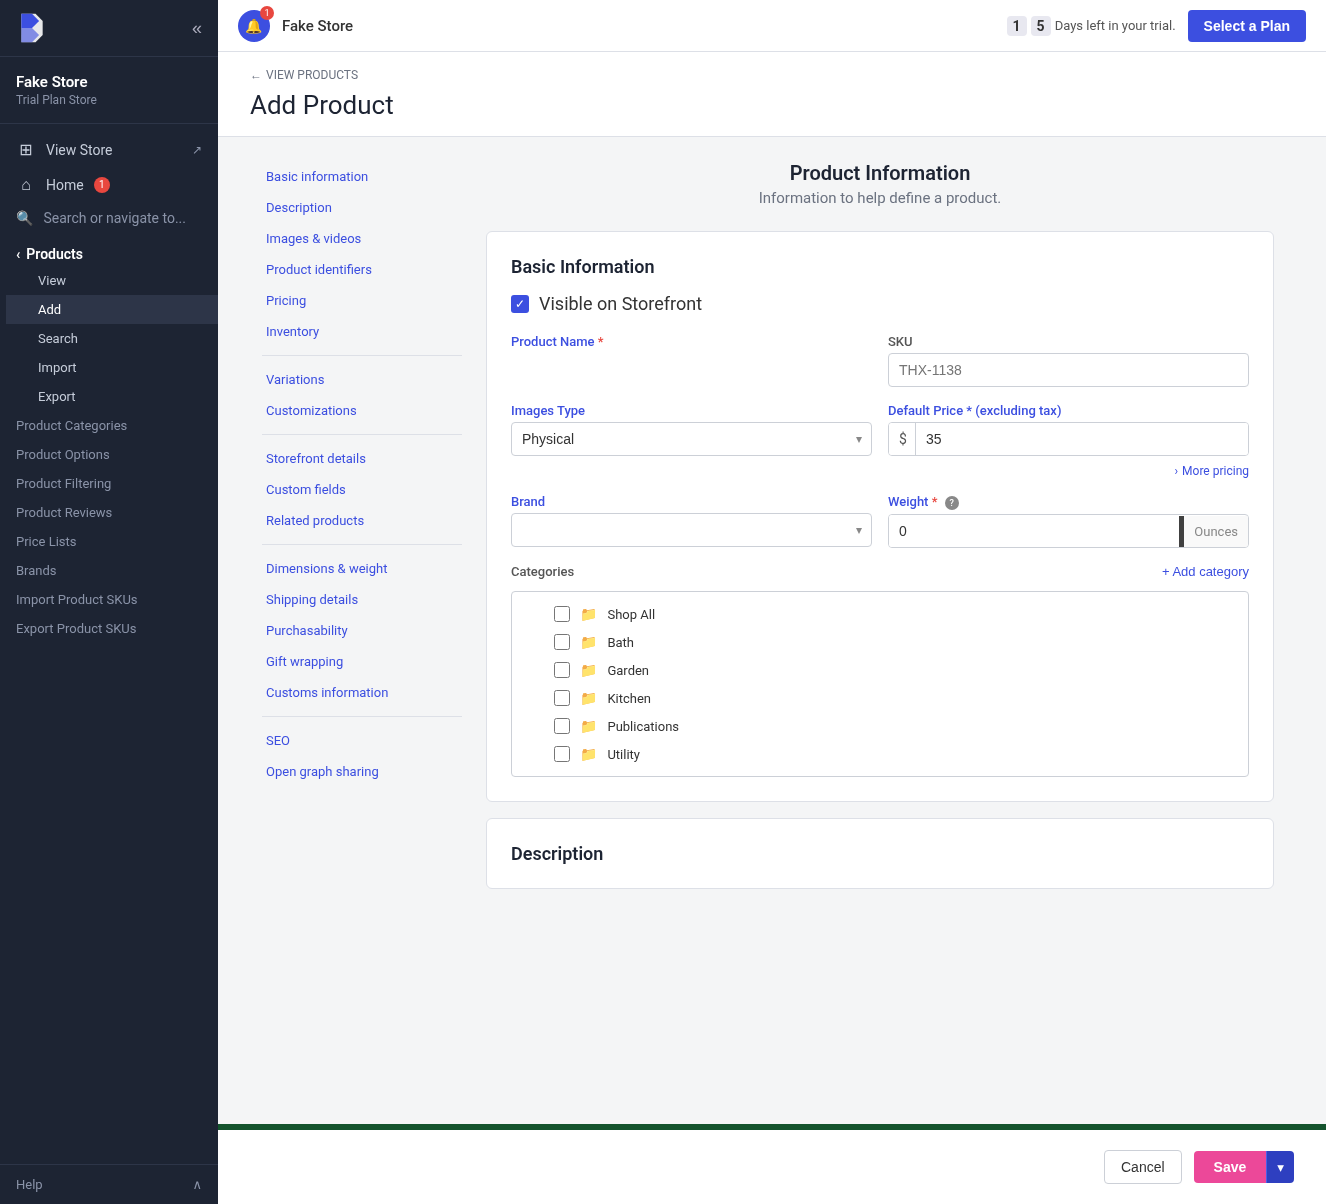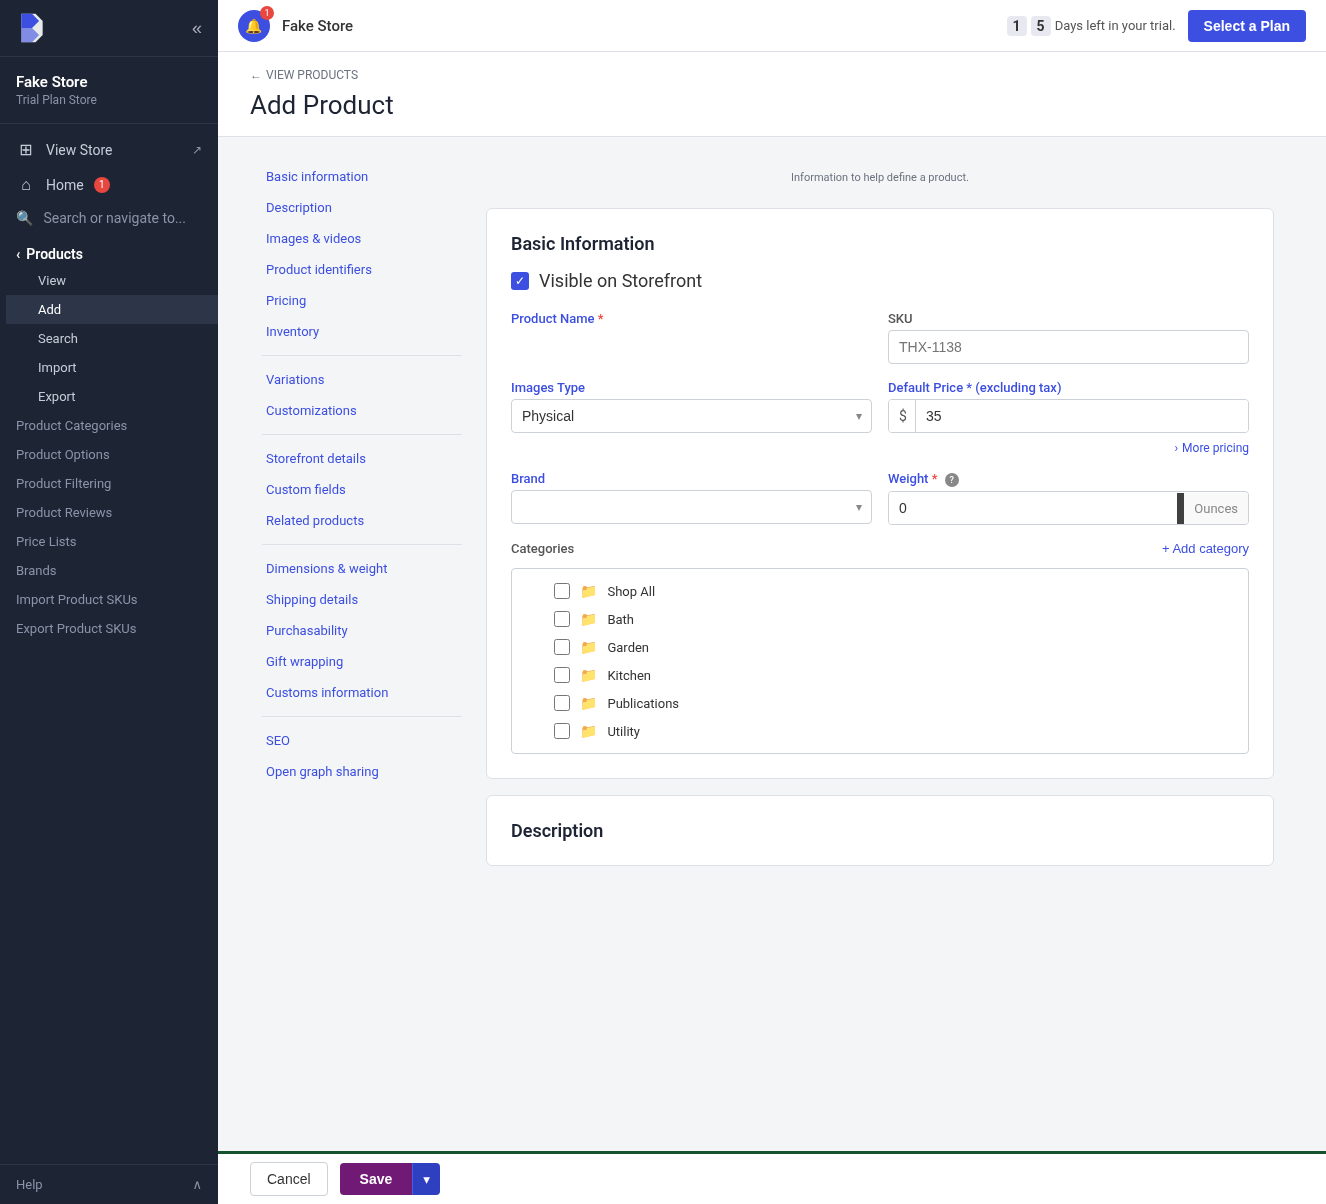--- a/index.html
+++ b/index.html
@@ -279,23 +279,23 @@
     .section-header {
       text-align: center;
       margin-bottom: 24px;
     }
     .section-title {
       font-size: 20px;
       font-weight: 600;
       color: #1d2433;
     }
     .section-subtitle {
-      font-size: 11px;
+      font-size: 15px;
       color: #6b7280;
-      margin-top: 10px;
+      margin-top: 4px;
     }
     .card {
       background: #fff;
       border: 1px solid #dde0e7;
       border-radius: 6px;
       padding: 24px;
       margin-bottom: 16px;
     }
     .card-title {
       font-size: 18px;
@@ -439,21 +439,21 @@
       font-size: 14px;
       color: #333;
       flex: 1;
       outline: none;
     }
     .weight-unit {
       padding: 8px 10px;
       font-size: 13px;
       color: #888;
       background: #f9f9f9;
-      border-left: 7px solid #404040;
+      border-left: 5px solid #404040;
     }
     .help-icon {
       display: inline-flex;
       align-items: center;
       justify-content: center;
       width: 14px;
       height: 14px;
       background: #888;
       border-radius: 50%;
       color: #fff;
@@ -521,42 +521,43 @@
     }
     .description-title {
       font-size: 18px;
       font-weight: 600;
       color: #1d2433;
     }
 
     
     #bottom-bar {
       background: #fff;
-      border-top: 3px solid #14532d;
-      padding: 8px 32px;
-      display: flex;
-      align-items: center;
+      border-top: 6px solid #14532d;
+      padding: 20px 32px;
+      display: flex;
+      align-items: center;
+      justify-content: flex-end;
       gap: 12px;
       flex-shrink: 0;
     }
     .cancel-btn {
       background: #fff;
       border: 1px solid #ccd0d7;
       border-radius: 4px;
       padding: 8px 16px;
       font-size: 14px;
       color: #333;
       cursor: pointer;
     }
     .save-btn-group {
       display: flex;
       align-items: stretch;
     }
     .save-btn {
-      background: #701a75;
+      background: #ec4899;
       color: #fff;
       border: none;
       border-radius: 4px 0 0 4px;
       padding: 8px 20px;
       font-size: 14px;
       font-weight: 600;
       cursor: pointer;
     }
     .save-btn-dropdown {
       background: #2e3fc0;
@@ -686,20 +687,21 @@
         <a class="left-nav-item">Gift wrapping</a>
         <a class="left-nav-item">Customs information</a>
         <hr class="left-nav-divider">
         <a class="left-nav-item">SEO</a>
         <a class="left-nav-item">Open graph sharing</a>
       </nav>
 
       <div class="form-section">
 
         <div class="section-header">
+          <h2 class="section-title">Product Information</h2>
           <p class="section-subtitle">Information to help define a product.</p>
         </div>
 
         <div class="card">
           <h3 class="card-title">Basic Information</h3>
 
           <div class="checkbox-row">
             <div class="checkbox-blue"></div>
             <label class="checkbox-label">Visible on Storefront</label>
           </div>

